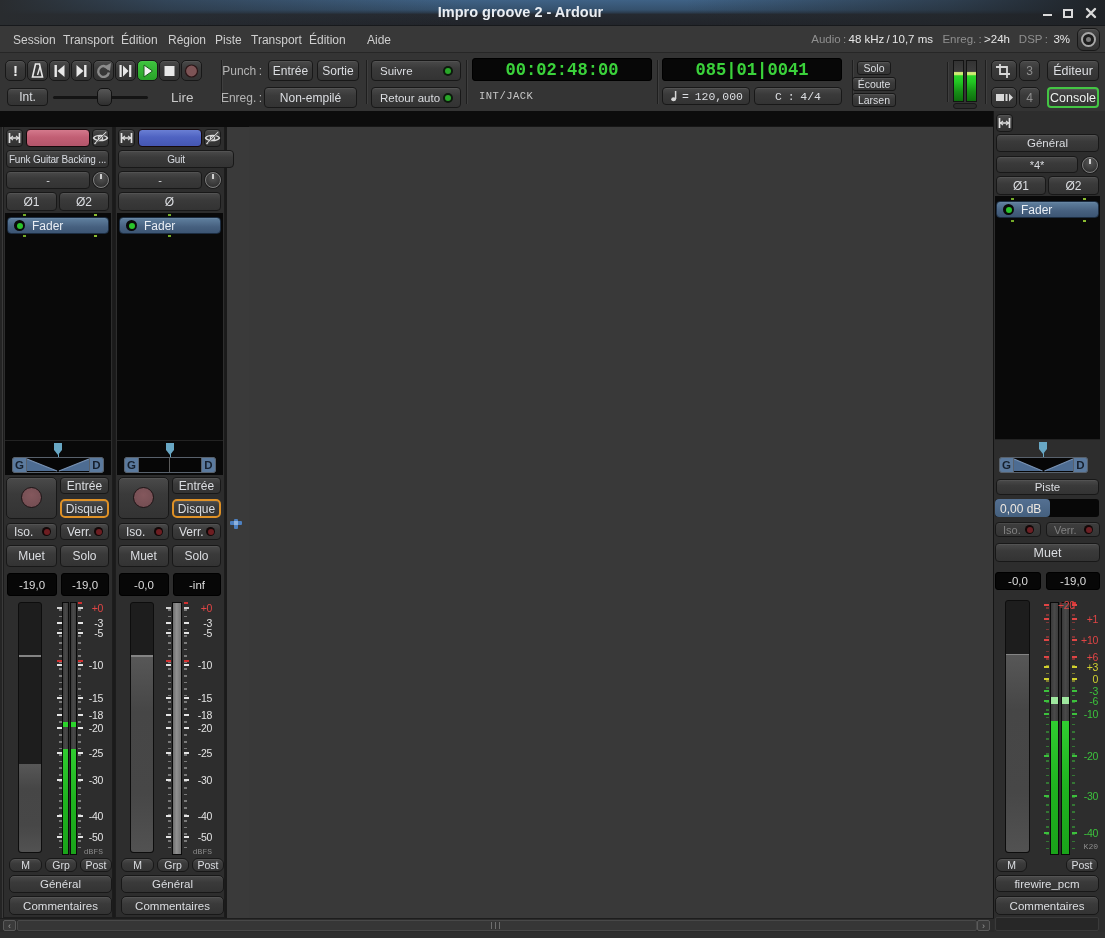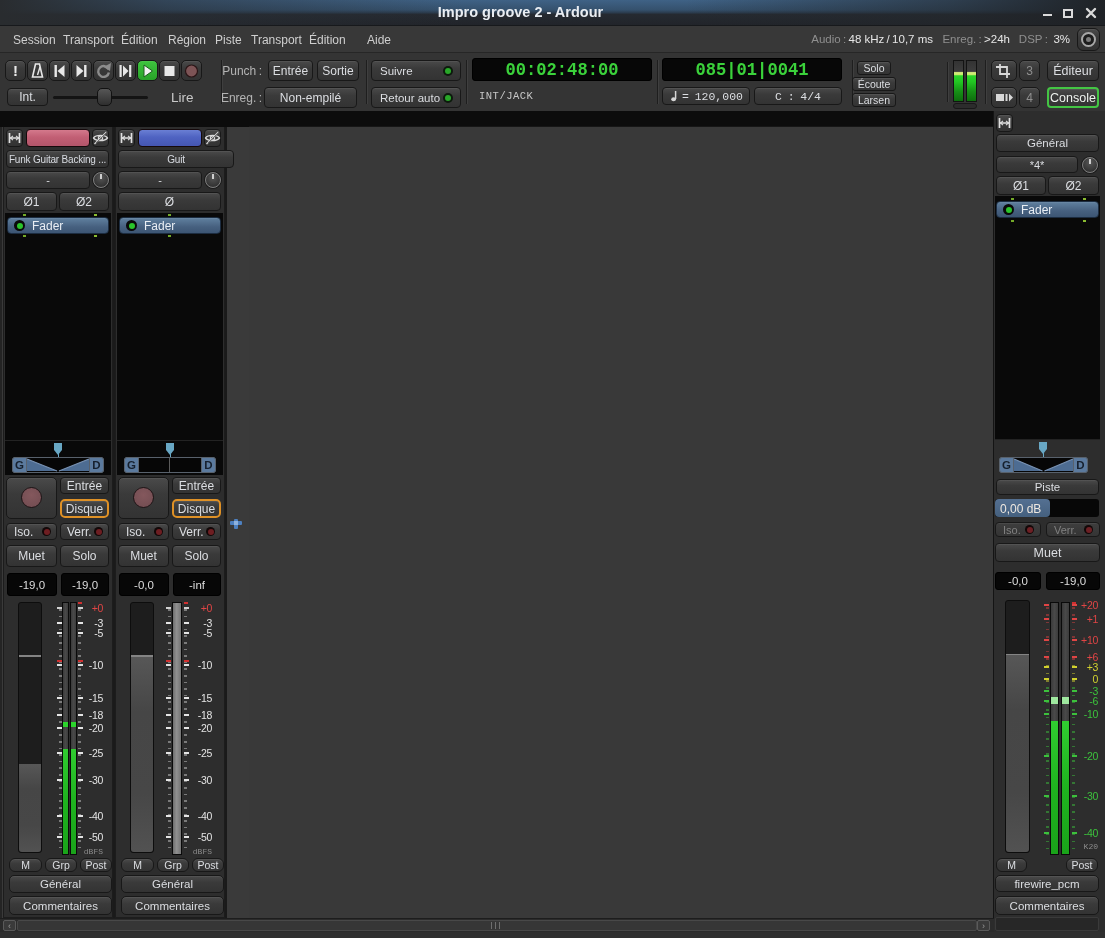--- a/index.html
+++ b/index.html
@@ -606,21 +606,21 @@
 <div class="a" style="left:1046px;top:826.0px;width:3px;height:1.5px;background:#3cc23c;opacity:.5"></div>
 <div class="a" style="left:1072px;top:826.0px;width:3px;height:1.5px;background:#3cc23c;opacity:.5"></div>
 <div class="a" style="left:1046px;top:833.3px;width:3px;height:1.5px;background:#3cc23c;opacity:.5"></div>
 <div class="a" style="left:1072px;top:833.3px;width:3px;height:1.5px;background:#3cc23c;opacity:.5"></div>
 <div class="a" style="left:1046px;top:840.6px;width:3px;height:1.5px;background:#3cc23c;opacity:.5"></div>
 <div class="a" style="left:1072px;top:840.6px;width:3px;height:1.5px;background:#3cc23c;opacity:.5"></div>
 <div class="a" style="left:1046px;top:847.9px;width:3px;height:1.5px;background:#3cc23c;opacity:.5"></div>
 <div class="a" style="left:1072px;top:847.9px;width:3px;height:1.5px;background:#3cc23c;opacity:.5"></div>
 <div class="a" style="left:1044px;top:604px;width:5px;height:2px;background:#e04545;"></div>
 <div class="a" style="left:1072px;top:604px;width:5px;height:2px;background:#e04545;"></div>
-<div class="a t" style="left:1058px;top:599px;width:40px;text-align:right;font-size:10.5px;color:#e04545;letter-spacing:-0.3px;">+20</div>
+<div class="a t" style="left:1058px;top:599px;width:40px;font-size:10.5px;color:#e04545;letter-spacing:-0.3px;">+20</div>
 <div class="a" style="left:1044px;top:618px;width:5px;height:2px;background:#e04545;"></div>
 <div class="a" style="left:1072px;top:618px;width:5px;height:2px;background:#e04545;"></div>
 <div class="a t" style="left:1058px;top:613px;width:40px;text-align:right;font-size:10.5px;color:#e04545;letter-spacing:-0.3px;">+1</div>
 <div class="a" style="left:1044px;top:639px;width:5px;height:2px;background:#e04545;"></div>
 <div class="a" style="left:1072px;top:639px;width:5px;height:2px;background:#e04545;"></div>
 <div class="a t" style="left:1058px;top:634px;width:40px;text-align:right;font-size:10.5px;color:#e04545;letter-spacing:-0.3px;">+10</div>
 <div class="a" style="left:1044px;top:656px;width:5px;height:2px;background:#e04545;"></div>
 <div class="a" style="left:1072px;top:656px;width:5px;height:2px;background:#e04545;"></div>
 <div class="a t" style="left:1058px;top:651px;width:40px;text-align:right;font-size:10.5px;color:#e04545;letter-spacing:-0.3px;">+6</div>
 <div class="a" style="left:1044px;top:666px;width:5px;height:2px;background:#d2d22e;"></div>

